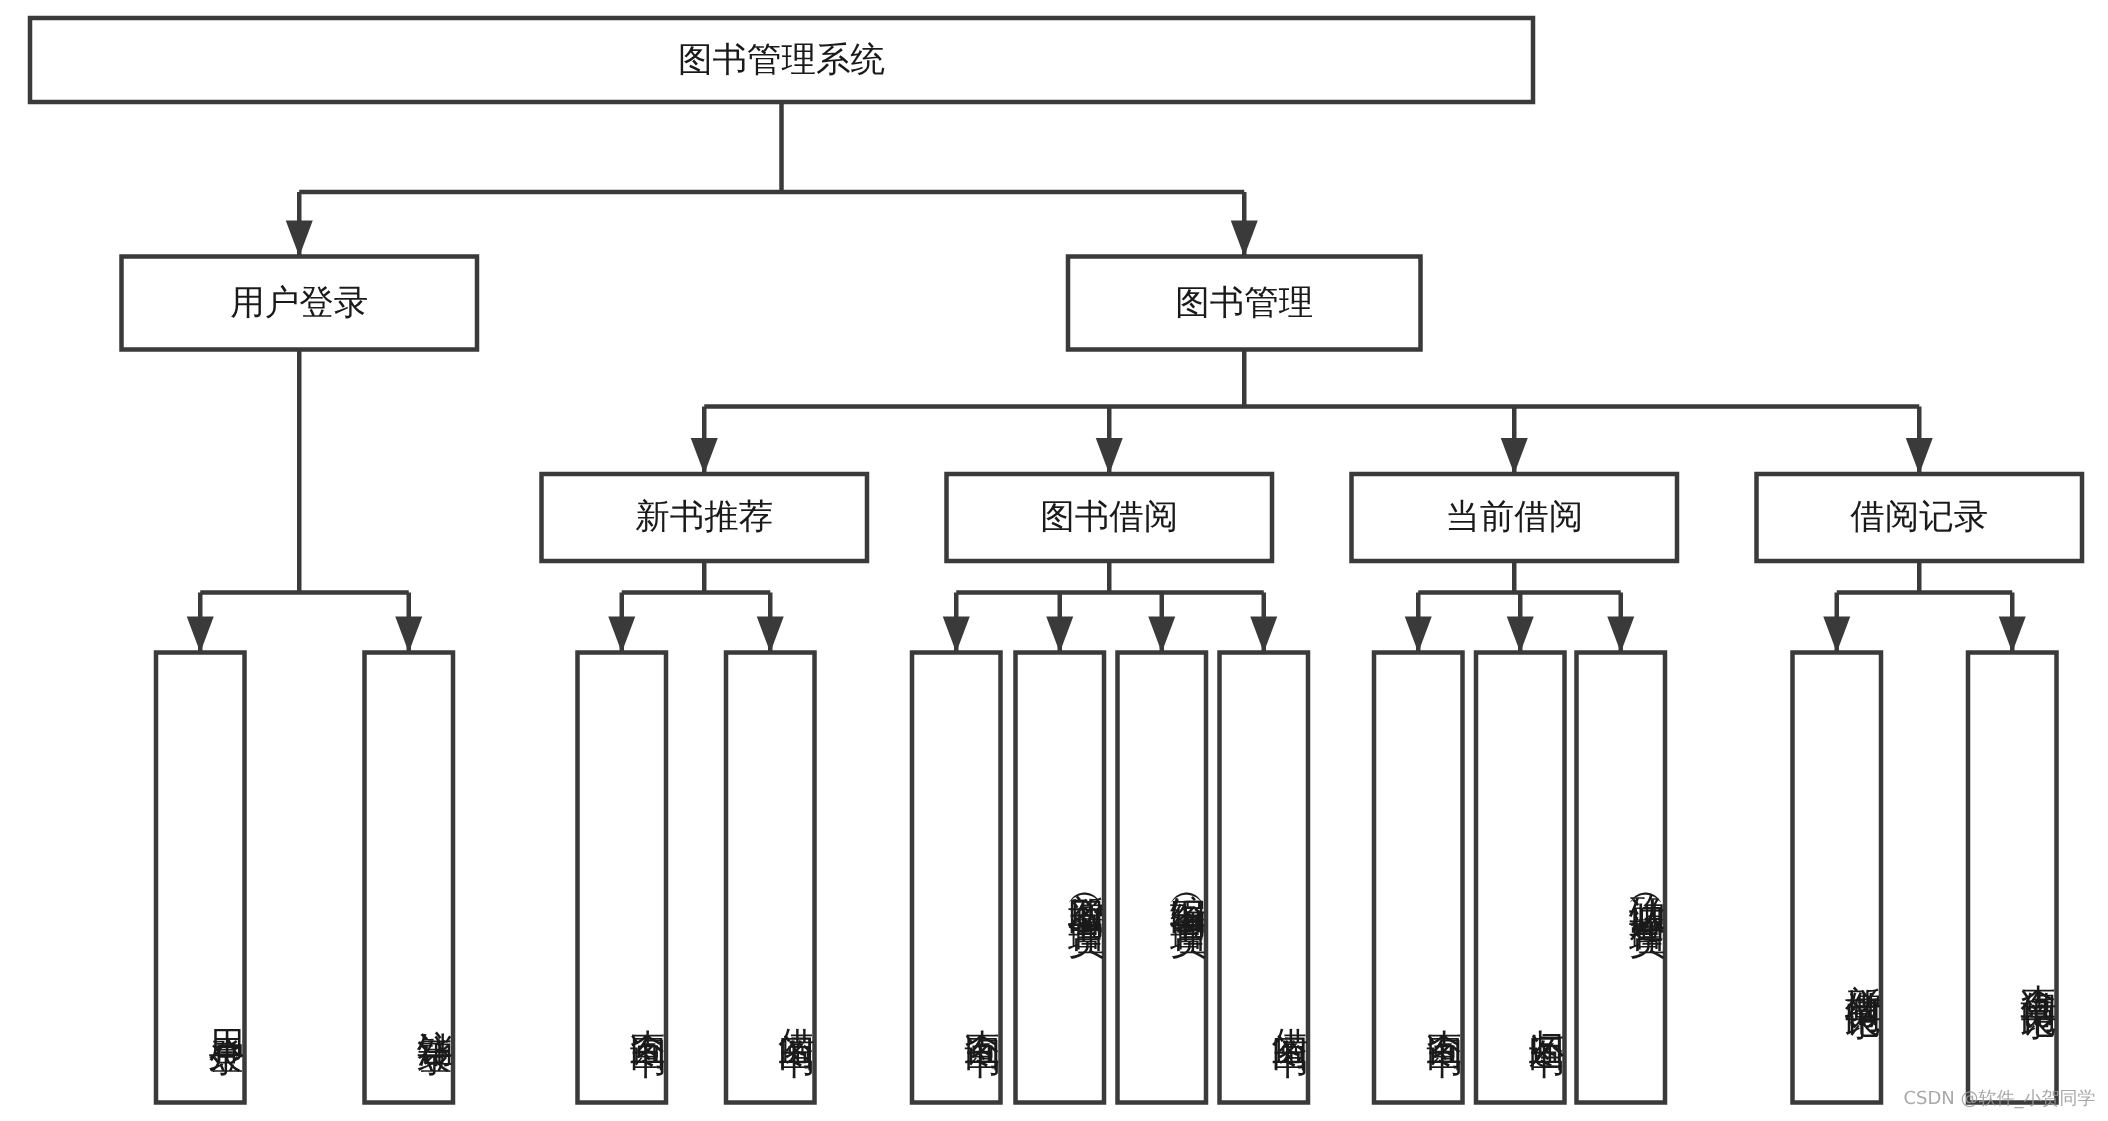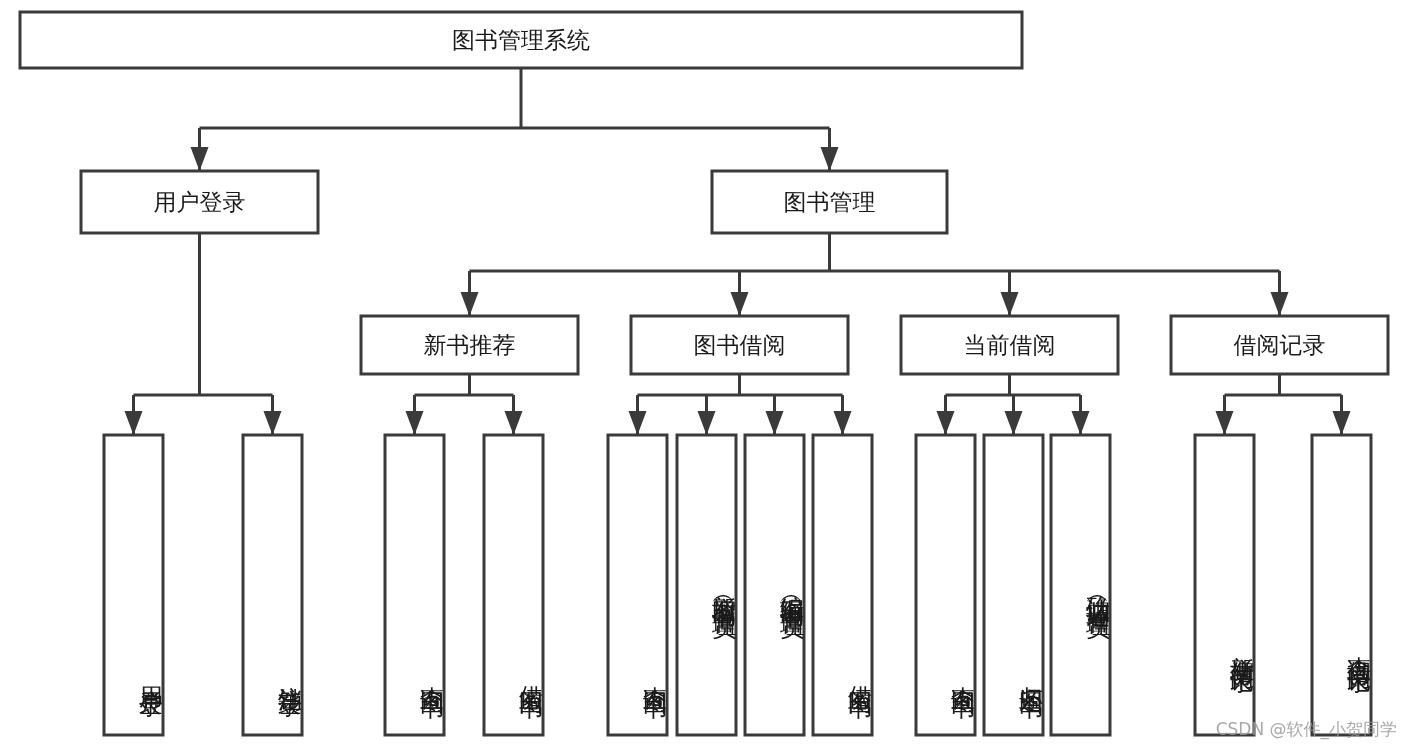--- a/index.html
+++ b/index.html
@@ -60,21 +60,21 @@
     display: flex;
     align-items: flex-start;
     justify-content: center;
     pointer-events: none;
   }
   .watermark {
     position: absolute;
     right: 8px;
     bottom: 6px;
     font-family: "DejaVu Sans", "Liberation Sans", sans-serif;
-    font-size: 17px;
+    font-size: 12px;
     color: #9a9a9a;
     opacity: 0.85;
     white-space: nowrap;
   }
 </style>
 </head>
 <body>
 
 <div id="diagram-root">
   <svg class="diagram-canvas" viewBox="0 0 1405 747">

